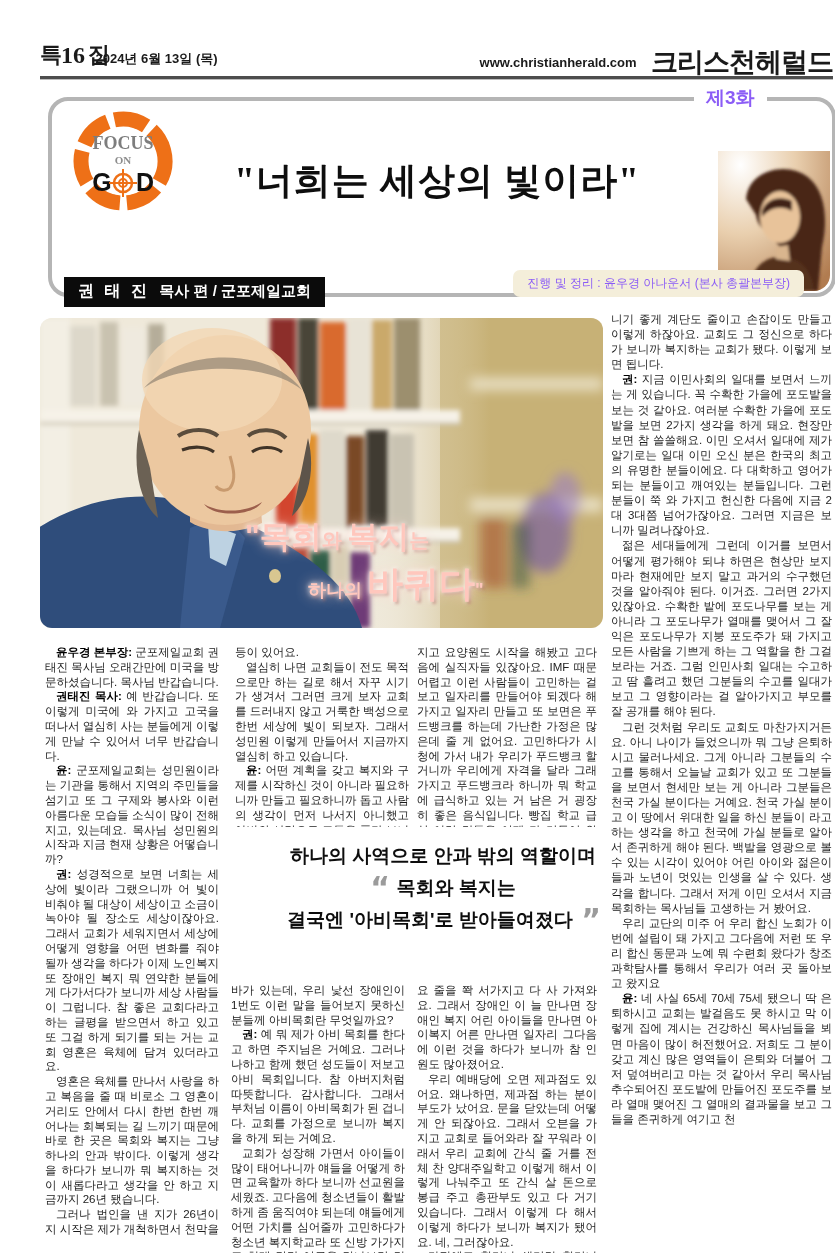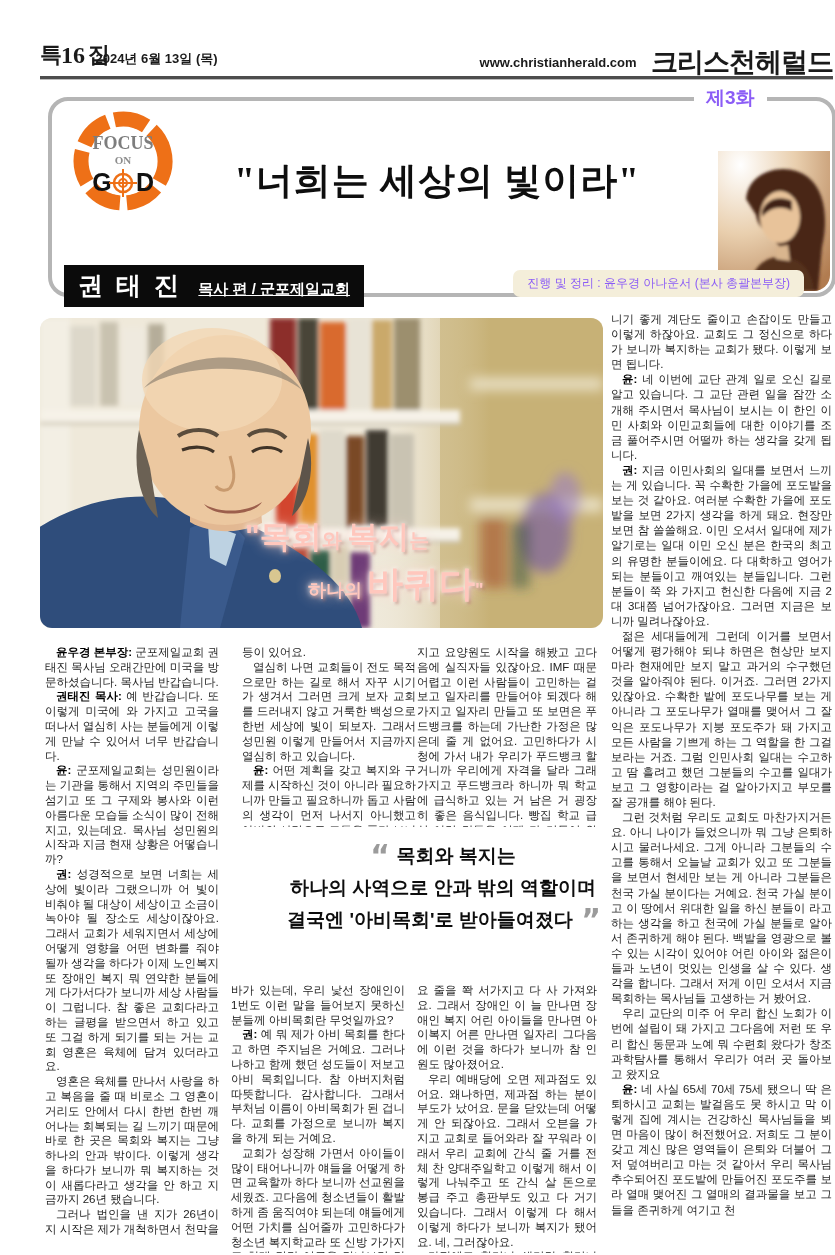--- a/index.html
+++ b/index.html
@@ -21,43 +21,43 @@
   #feature-box{position:absolute;left:48px;top:97px;width:780px;height:192px;
                border:4px solid #b5b5b5;border-radius:20px;background:#fff;}
   #episode{position:absolute;left:642px;top:-16px;background:#fff;padding:0 12px;
            font-size:19px;font-weight:bold;color:#8b5cf6;}
   #headline{position:absolute;left:150px;top:55px;width:470px;text-align:center;
             font-family:"Liberation Serif","DejaVu Serif",serif;
             font-size:37px;font-weight:bold;color:#0e0e0e;letter-spacing:1px;}
   #logo{position:absolute;left:12px;top:8px;width:118px;height:104px;}
   #series-bar{position:absolute;left:12px;bottom:-14px;background:#0b0b0b;color:#fff;
               padding:4px 14px 5px 14px;white-space:nowrap;}
-  #series-name{font-size:25px;font-weight:bold;letter-spacing:3px;}
-  #series-suffix{font-size:15px;font-weight:bold;margin-left:12px;text-decoration:underline;}
+  #series-name{font-size:16px;font-weight:bold;letter-spacing:3px;}
+  #series-suffix{font-size:15px;font-weight:bold;margin-left:5px;}
   #credit-pill{position:absolute;right:28px;bottom:-4px;background:#f4eeda;border-radius:7px;
                padding:5px 14px;font-size:12px;color:#8b5cf6;z-index:3;white-space:nowrap;}
   #author-photo{position:absolute;right:2px;bottom:2px;width:112px;height:140px;z-index:2;
                 border-bottom-right-radius:16px;overflow:hidden;}
   
   #main-photo{position:absolute;left:40px;top:318px;width:563px;height:310px;
               border-radius:12px;overflow:hidden;}
   #overlay-quote{position:absolute;left:0;top:0;width:100%;height:100%;pointer-events:none;}
   .ov-line{position:absolute;white-space:nowrap;font-weight:bold;color:#ffc7bd;
            text-shadow:0 0 5px #ffffff,0 0 14px #ffd9d0,2px 2px 3px rgba(150,60,50,.55);}
   #ov1{left:205px;top:198px;}
   #ov2{left:268px;top:242px;}
   .ov-lg{font-size:31px;} .ov-sm{font-size:20px;} .ov-md{font-size:18px;} .ov-xl{font-size:36px;margin-top:47px;}
   
   .col{position:absolute;overflow:hidden;font-size:11.5px;line-height:14.8px;
        text-align:justify;word-break:break-all;color:#1c1c1c;}
   .col p{margin:0;text-indent:11px;}
   .col p.noind{text-indent:0;}
   .col b{color:#000;}
   #col1 {left:45px; top:645px;width:174px;height:592px;}
-  #col2a{left:242px;top:645px;width:174px;height:182px;}
+  #col2a{left:235px;top:645px;width:174px;height:182px;}
   #col3a{left:417px;top:645px;width:180px;height:182px;}
   #col2b{left:231px;top:983px;width:174px;height:270px;}
   #col3b{left:417px;top:983px;width:180px;height:270px;}
   #col4 {left:611px;top:312px;width:221px;height:941px;line-height:15.1px;}
   
   #pull-quote{position:absolute;left:278px;top:840px;width:330px;height:120px;
               text-align:center;font-weight:bold;color:#0d0d0d;
               font-size:19px;line-height:32px;}
   .qmark{color:#9b9b9b;font-size:30px;font-weight:bold;vertical-align:-4px;
          font-family:"DejaVu Sans",sans-serif;letter-spacing:-2px;}
@@ -234,27 +234,26 @@
       <p><b>권:</b> 예 뭐 제가 아비 목회를 한다고 하면 주지님은 거예요. 그러나 나하고 함께 했던 성도들이 저보고 아비 목회입니다. 참 아버지처럼 따뜻합니다. 감사합니다. 그래서 부처님 이름이 아비목회가 된 겁니다. 교회를 가정으로 보니까 복지을 하게 되는 거예요.</p>
       <p>교회가 성장해 가면서 아이들이 많이 태어나니까 얘들을 어떻게 하면 교육할까 하다 보니까 선교원을 세웠죠. 고다음에 청소년들이 활발하게 좀 움직여야 되는데 얘들에게 어떤 가치를 심어줄까 고민하다가 청소년 복지학교라 또 신방 가가지고 치매 걸린 어른을 만나보면 검사님이시라도 사위 보고 아저씨 누구에요? 그럴 때 이거 큰일 났다 그래서 이제 그날 가서 2층 얻어가</p>
     </div>
   <div id="col3b" class="col">
       <p class="noind">요 줄을 쫙 서가지고 다 사 가져와요. 그래서 장애인 이 늘 만나면 장애인 복지 어린 아이들을 만나면 아이복지 어른 만나면 일자리 그다음에 이런 것을 하다가 보니까 참 인원도 많아졌어요.</p>
       <p>우리 예배당에 오면 제과점도 있어요. 왜나하면, 제과점 하는 분이 부도가 났어요. 문을 닫았는데 어떻게 안 되잖아요. 그래서 오븐을 가지고 교회로 들어와라 잘 꾸워라 이래서 우리 교회에 간식 줄 거를 전체 찬 양대주일학고 이렇게 해서 이렇게 나눠주고 또 간식 살 돈으로 봉급 주고 총판부도 있고 다 거기 있습니다. 그래서 이렇게 다 해서 이렇게 하다가 보니까 복지가 됐어요. 네, 그러잖아요.</p>
       <p>가정에도 할머니 생기면 할머니 방 생기고 아이들 태어나면 아이방 만들고 또 장애가 있는 사람이 있으면 장애인이 올라다</p>
     </div>
   <div id="col4" class="col">
       <p class="noind">니기 좋게 계단도 줄이고 손잡이도 만들고 이렇게 하잖아요. 교회도 그 정신으로 하다가 보니까 복지하는 교회가 됐다. 이렇게 보면 됩니다.</p>
-      <p><b>윤:</b> 네 이번에 교단 관계 일로 오신 길로 알고 있습니다. 그 교단 관련 일을 잠깐 소개해 주시면서 목사님이 보시는 이 한인 이민 사회와 이민교회들에 대한 이야기를 조금 풀어주시면 어떨까 하는 생각을 갖게 됩니다.</p>
       <p><b>권:</b> 지금 이민사회의 일대를 보면서 느끼는 게 있습니다. 꼭 수확한 가을에 포도밭을 보는 것 같아요. 여러분 수확한 가을에 포도밭을 보면 2가지 생각을 하게 돼요. 현장만 보면 참 쓸쓸해요. 이민 오셔서 일대에 제가 알기로는 일대 이민 오신 분은 한국의 최고의 유명한 분들이에요. 다 대학하고 영어가 되는 분들이고 깨여있는 분들입니다. 그런 분들이 쭉 와 가지고 헌신한 다음에 지금 2대 3대쯤 넘어가잖아요. 그러면 지금은 보니까 밀려나잖아요.</p>
       <p>젊은 세대들에게 그런데 이거를 보면서 어떻게 평가해야 되냐 하면은 현상만 보지 마라 현재에만 보지 말고 과거의 수구했던 것을 알아줘야 된다. 이거죠. 그러면 2가지 있잖아요. 수확한 밭에 포도나무를 보는 게 아니라 그 포도나무가 열매를 맺어서 그 잘 익은 포도나무가 지붕 포도주가 돼 가지고 모든 사람을 기쁘게 하는 그 역할을 한 그걸 보라는 거죠. 그럼 인민사회 일대는 수고하고 땀 흘려고 했던 그분들의 수고를 일대가 보고 그 영향이라는 걸 알아가지고 부모를 잘 공개를 해야 된다.</p>
       <p>그런 것처럼 우리도 교회도 마찬가지거든요. 아니 나이가 들었으니까 뭐 그냥 은퇴하시고 물러나세요. 그게 아니라 그분들의 수고를 통해서 오늘날 교회가 있고 또 그분들을 보면서 현세만 보는 게 아니라 그분들은 천국 가실 분이다는 거예요. 천국 가실 분이고 이 땅에서 위대한 일을 하신 분들이 라고 하는 생각을 하고 천국에 가실 분들로 알아서 존귀하게 해야 된다. 백발을 영광으로 볼 수 있는 시각이 있어야 어린 아이와 젊은이들과 노년이 멋있는 인생을 살 수 있다. 생각을 합니다. 그래서 저게 이민 오셔서 지금 목회하는 목사님들 고생하는 거 봤어요.</p>
       <p>우리 교단의 미주 어 우리 합신 노회가 이번에 설립이 돼 가지고 그다음에 저런 또 우리 합신 동문과 노예 뭐 수련회 왔다가 창조 과학탐사를 통해서 우리가 여러 곳 돌아보고 왔지요</p>
       <p><b>윤:</b> 네 사실 65세 70세 75세 됐으니 딱 은퇴하시고 교회는 발걸음도 못 하시고 막 이렇게 집에 계시는 건강하신 목사님들을 뵈면 마음이 많이 허전했어요. 저희도 그 분이 갖고 계신 많은 영역들이 은퇴와 더불어 그저 덮여버리고 마는 것 같아서 우리 목사님 추수되어진 포도밭에 만들어진 포도주를 보라 열매 맺어진 그 열매의 결과물을 보고 그들을 존귀하게 여기고 천</p>
     </div>
 
   <div id="pull-quote">
+      <div>하나의 사역으로 안과 밖의 역할이며</div>
       <div><span class="qmark">“ </span>목회와 복지는</div>
-      <div>하나의 사역으로 안과 밖의 역할이며</div>
       <div>결국엔 '아비목회'로 받아들여졌다<span class="qmark"> ”</span></div>
     </div>
 
 </div>
 
 </body></html>

